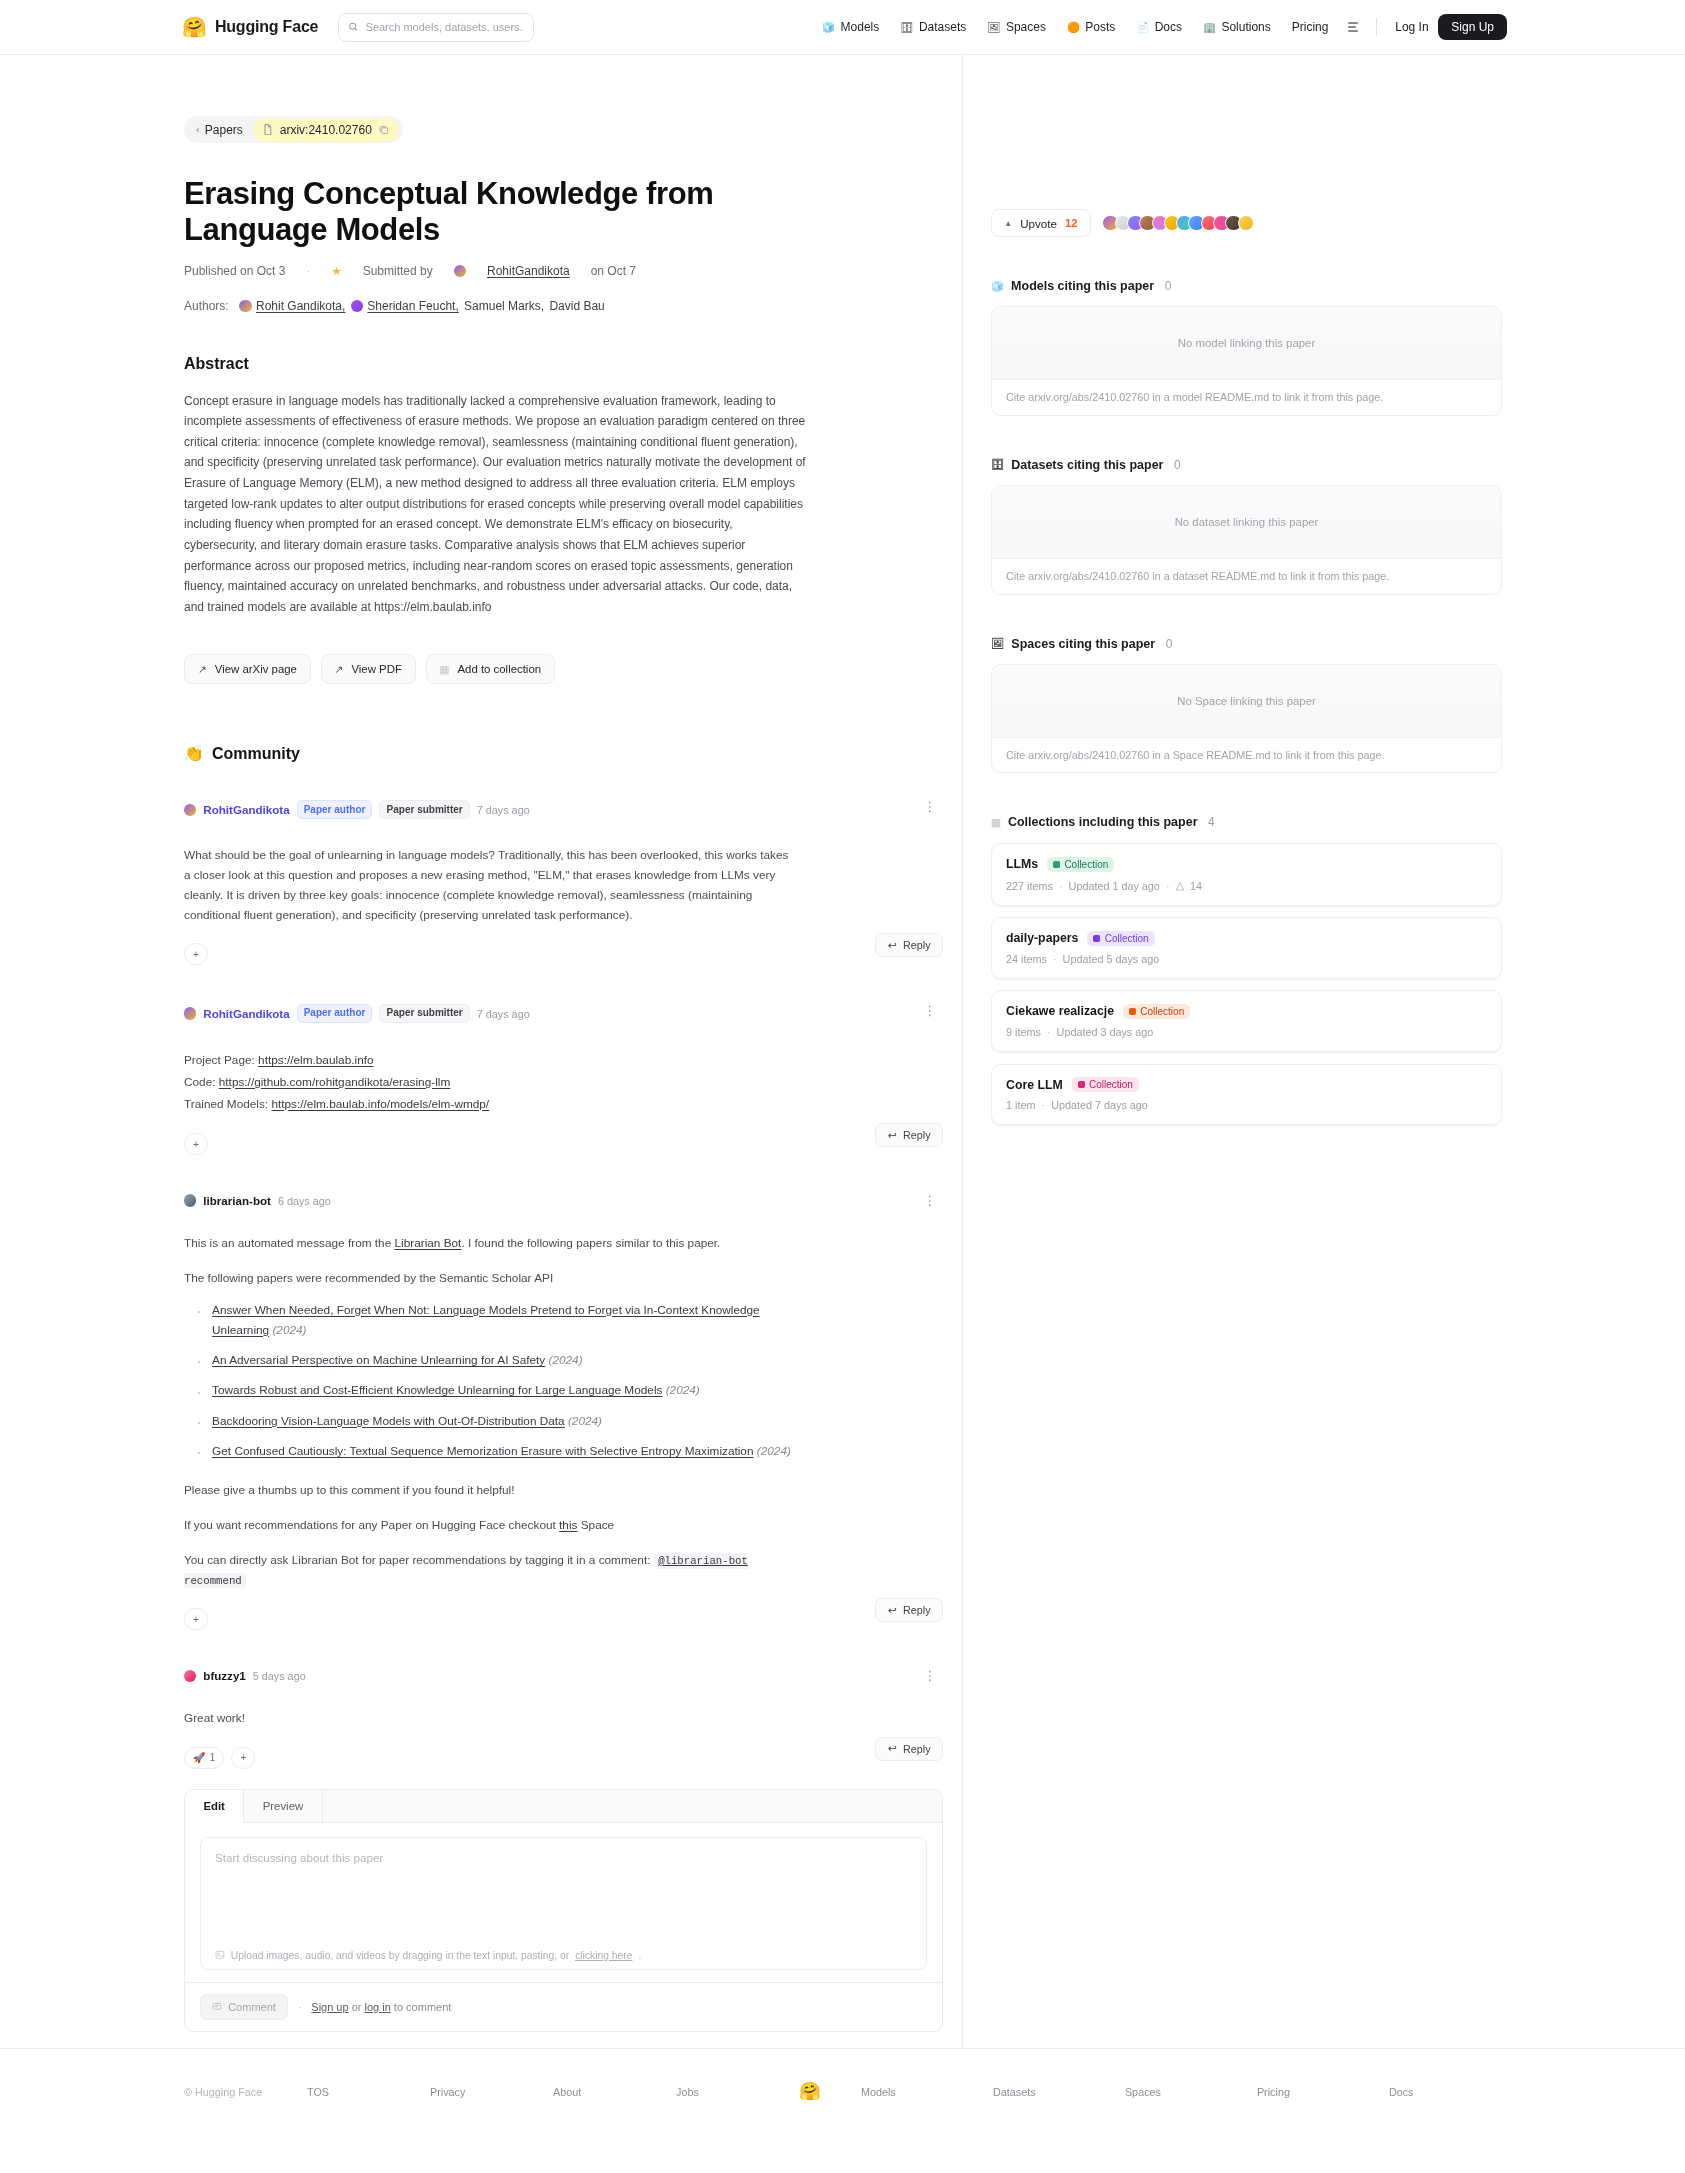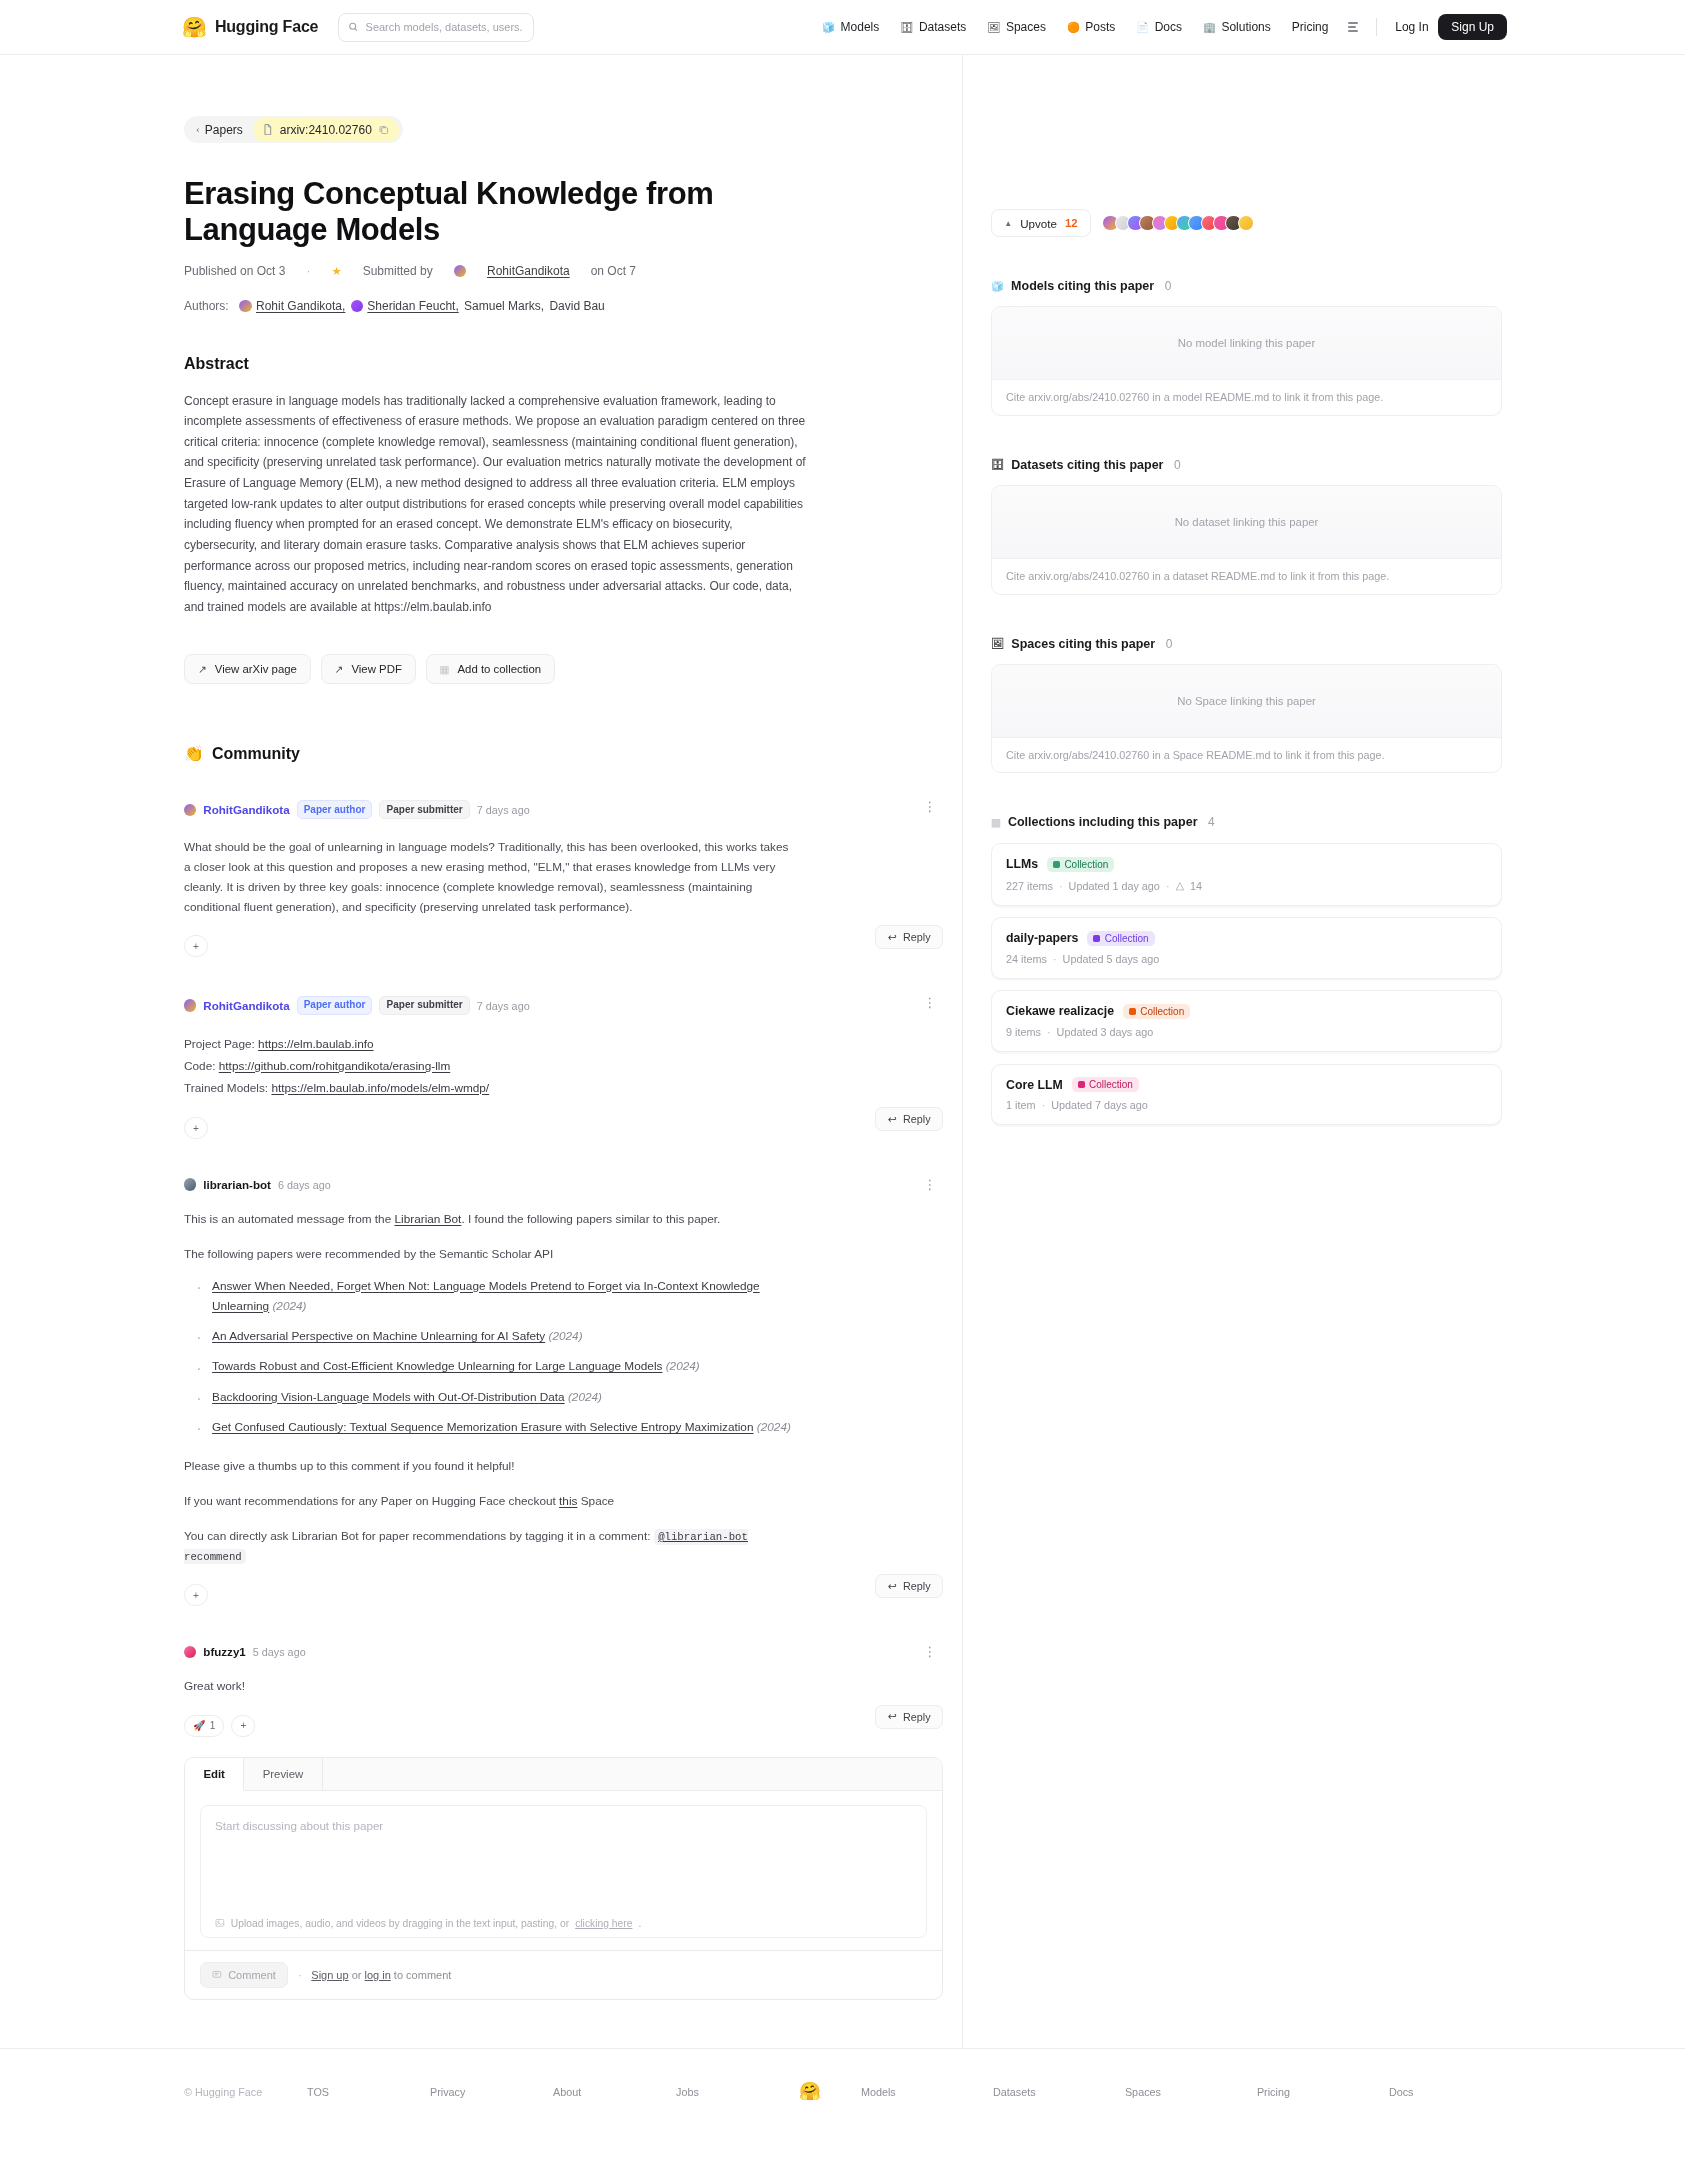--- a/index.html
+++ b/index.html
@@ -238,21 +238,21 @@
   }
   .badge.author { background: #eef2ff; color: #4f6ef5; border: 0.9px solid #dbe3fe; }
   .badge.submitter { background: #f5f5f6; color: #3f3f47; border: 0.9px solid #ececee; }
   .ctime { color: #9a9aa3; font-size: 10.8px; }
   .kebab {
     position: absolute; right: 5.3px; top: 0;
     color: #8f8f98; font-size: 13px; letter-spacing: 0; line-height: 1;
     width: 16px; text-align: center;
   }
   .cbody {
-    margin-top: 19px;
+    margin-top: 27px;
     font-size: 11.8px;
     line-height: 1.68;
     color: #4b4b55;
     max-width: 614px;
   }
   .cbody a { text-decoration: underline; text-underline-offset: 1.8px; color: #3a3a43; }
   .cbody p + p { margin-top: 15px; }
   .cbody ul { margin: 12.3px 0 0 17.6px; }
   .cbody li { margin-bottom: 10.5px; list-style: none; position: relative; padding-left: 10.5px; }
   .cbody li::before {

